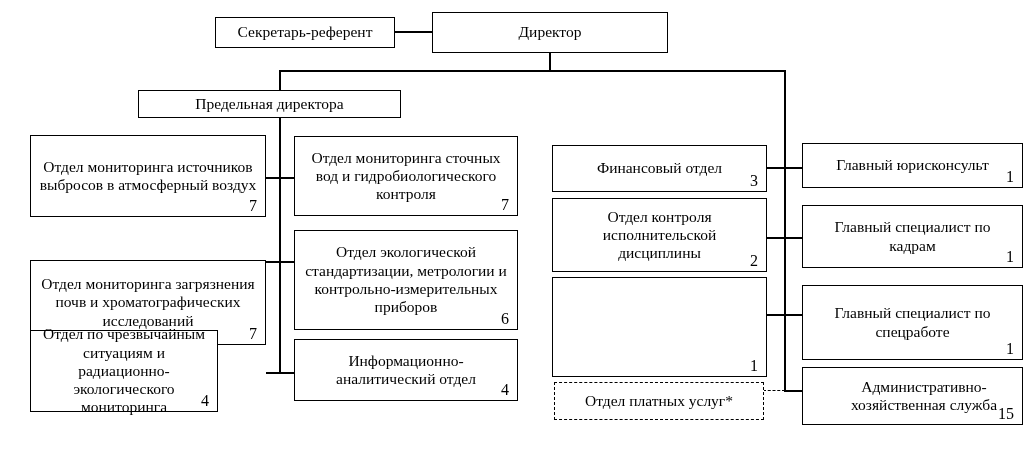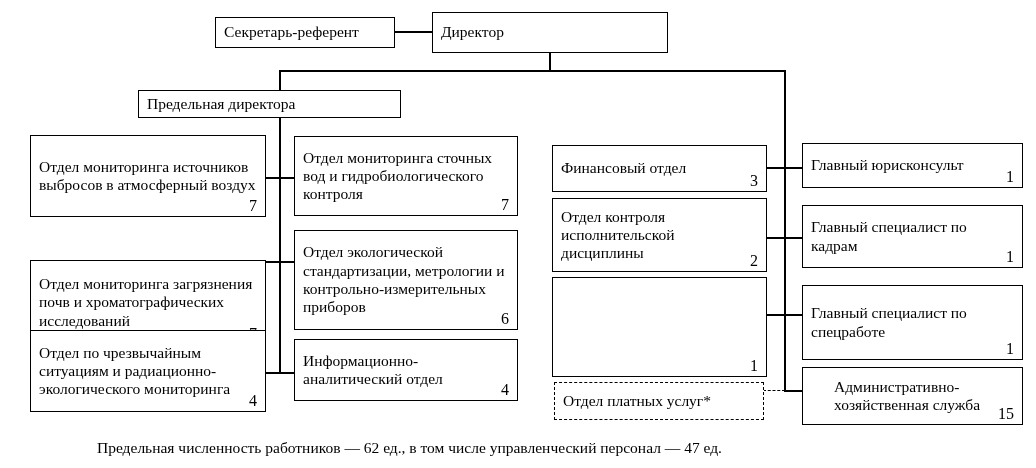--- a/index.html
+++ b/index.html
@@ -13,21 +13,21 @@
     overflow: hidden;
   }
   .box {
     position: absolute;
     box-sizing: border-box;
     border: 1.6px solid #000000;
     background: #ffffff;
     display: flex;
     align-items: center;
     justify-content: center;
-    text-align: left;
+    text-align: center;
     font-size: 15.5px;
     line-height: 1.18;
     padding: 2px 8px;
   }
   .box.dashed { border-style: dashed; }
   .box .title { width: 100%; }
   .box .count {
     position: absolute;
     right: 8px;
     bottom: 1px;
@@ -80,21 +80,21 @@
   </div>
 
   <div class="box" style="left:30px; top:135px; width:236px; height:82px;">
     <div class="title">Отдел мониторинга источников выбросов в атмосферный воздух</div>
     <div class="count">7</div>
   </div>
   <div class="box" style="left:30px; top:228px; width:236px; height:85px;margin-top:32px;">
     <div class="title">Отдел мониторинга загрязнения почв и хроматографических исследований</div>
     <div class="count">7</div>
   </div>
-  <div class="box" style="left:30px; top:330px; width:236px; height:82px;">
+  <div class="box" style="left:30px; top:330px; width:188px; height:82px;">
     <div class="title">Отдел по чрезвычайным ситуациям и радиационно-экологического мониторинга</div>
     <div class="count">4</div>
   </div>
 
   <div class="box" style="left:294px; top:136px; width:224px; height:80px;">
     <div class="title">Отдел мониторинга сточных вод и гидробиологического контроля</div>
     <div class="count">7</div>
   </div>
   <div class="box" style="left:294px; top:230px; width:224px; height:100px;">
     <div class="title">Отдел экологической стандартизации, метрологии и контрольно-измерительных приборов</div>
@@ -131,15 +131,14 @@
   </div>
   <div class="box" style="left:802px; top:285px; width:221px; height:75px;">
     <div class="title">Главный специалист по спецработе</div>
     <div class="count">1</div>
   </div>
   <div class="box" style="left:802px; top:367px; width:221px; height:58px;padding-left:31px;">
     <div class="title">Административно-хозяйственная служба</div>
     <div class="count">15</div>
   </div>
 
-  <div class="footer">Предельная численность работников — 62 ед., в том числе управленческий персонал — 47 ед.</div>
 
 </div>
 
 </body></html>

